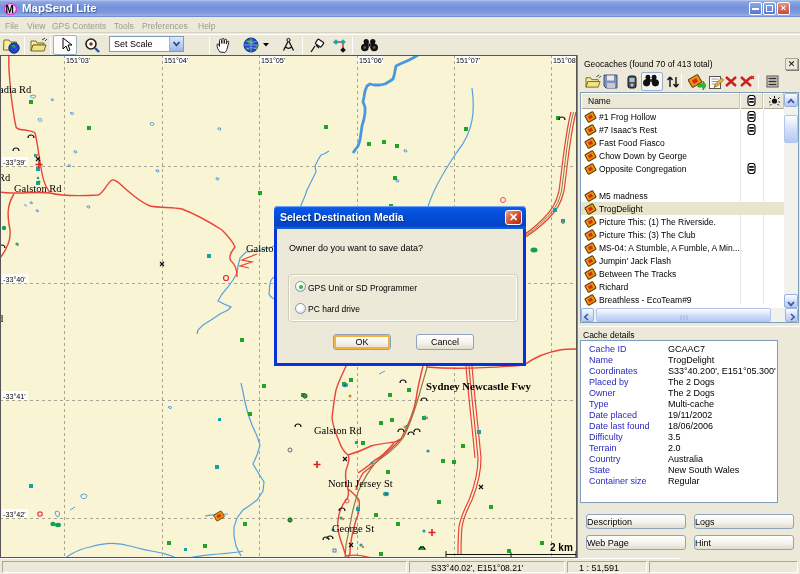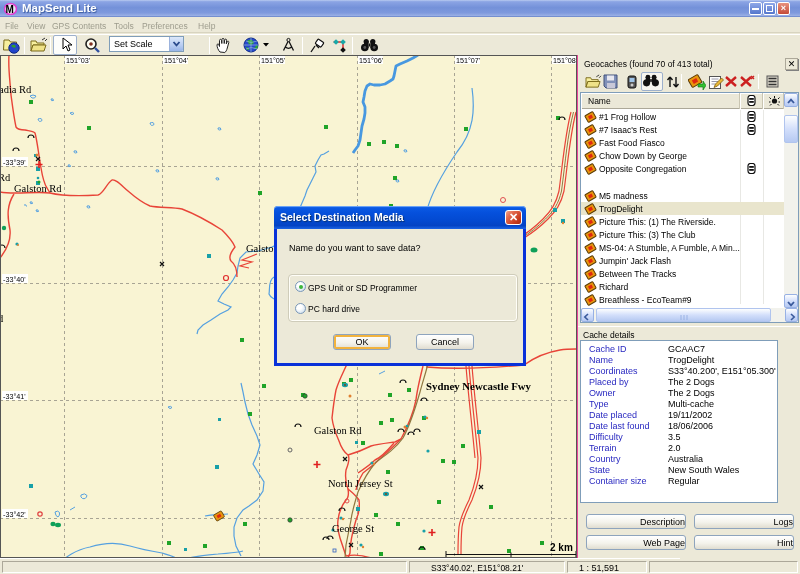--- a/index.html
+++ b/index.html
@@ -42,21 +42,21 @@
 .lrow .rtxt { position:absolute; left:18px; top:2px; white-space:nowrap; }
 .colline { position:absolute; top:17px; width:1px; height:194px; background:#e8e8e4; }
 
 .sbtn { position:absolute; background:linear-gradient(180deg,#fdfefe,#d3dffb 50%,#b6c9f2); border:1px solid #98b1e4; border-radius:2px; }
 
 #cdlabel { position:absolute; left:5px; top:275px; font-size:8.5px; color:#000; }
 #cdbox { position:absolute; left:2px; top:285px; width:198px; height:163px; background:#fff; border:1px solid #7f9db9; font-size:9px; }
 #cdbox .drow { position:absolute; left:0; width:100%; height:11px; line-height:11px; }
 #cdbox .dl { position:absolute; left:8px; color:#2828c0; }
 #cdbox .dv { position:absolute; left:87px; color:#000; }
-.xpbtn { position:absolute; width:100px; height:15px; background:linear-gradient(180deg,#ffffff,#f4f3ec 55%,#e0ddd0); border:1px solid #8ea4bd; border-radius:3px; font-size:9px; text-align:right; line-height:14px; color:#000; }
+.xpbtn { position:absolute; width:100px; height:15px; background:linear-gradient(180deg,#ffffff,#f4f3ec 55%,#e0ddd0); border:1px solid #8ea4bd; border-radius:3px; font-size:9px; text-align:left; line-height:14px; color:#000; }
 
 #statusbar { position:absolute; left:0; top:558px; width:680px; height:16px; background:#ece9d8; border-top:1px solid #fff; font-size:8.5px; color:#000; }
 .spanel { position:absolute; top:2px; height:12px; border:1px solid; border-color:#aca899 #fff #fff #aca899; }
 
 #dialog { position:absolute; left:274px; top:206px; width:200px; height:160px; border-radius:4px 4px 0 0; background:#ece9d8; }
 #dtitle { position:absolute; left:0; top:0; width:252px; height:23px; border-radius:4px 4px 0 0;
  background:linear-gradient(180deg,#2a7bee 0%,#0a59e4 8%,#0550dc 30%,#034ad2 60%,#0443c4 85%,#1c64e4 100%);
  box-shadow:inset 0 1px 0 #6ba2f5; }
 #dtitle .dtext { position:absolute; left:6px; top:5px; color:#fff; font-size:10.5px; font-weight:bold; text-shadow:1px 1px 1px #08306e; }
 #dclose { position:absolute; left:231px; top:4px; width:17px; height:15px; border-radius:3px; border:1px solid #fff;
@@ -697,21 +697,21 @@
         <span style="position:absolute;left:11px;top:1px;font-size:9px">1 : 51,591</span>
       </div>
     <div class="spanel" style="left:649px;width:149px"></div>
   </div>
   <div id="dialog">
     <div id="dtitle">
         <span class="dtext">Select Destination Media</span>
         <div id="dclose">✕</div>
       </div>
     <div id="dbody">
-      <div class="q">Name do you want to save data?</div>
+      <div class="q">Owner do you want to save data?</div>
       <div id="dgroup"></div>
       <div class="radio sel" style="left:18px;top:52px"></div>
       <div class="rlabel" style="left:31px;top:54px">GPS Unit or SD Programmer</div>
       <div class="radio" style="left:18px;top:74px"></div>
       <div class="rlabel" style="left:31px;top:75px">PC hard drive</div>
       <div id="okbtn">OK</div>
       <div id="cancelbtn">Cancel</div>
     </div>
   </div>
 </div>

